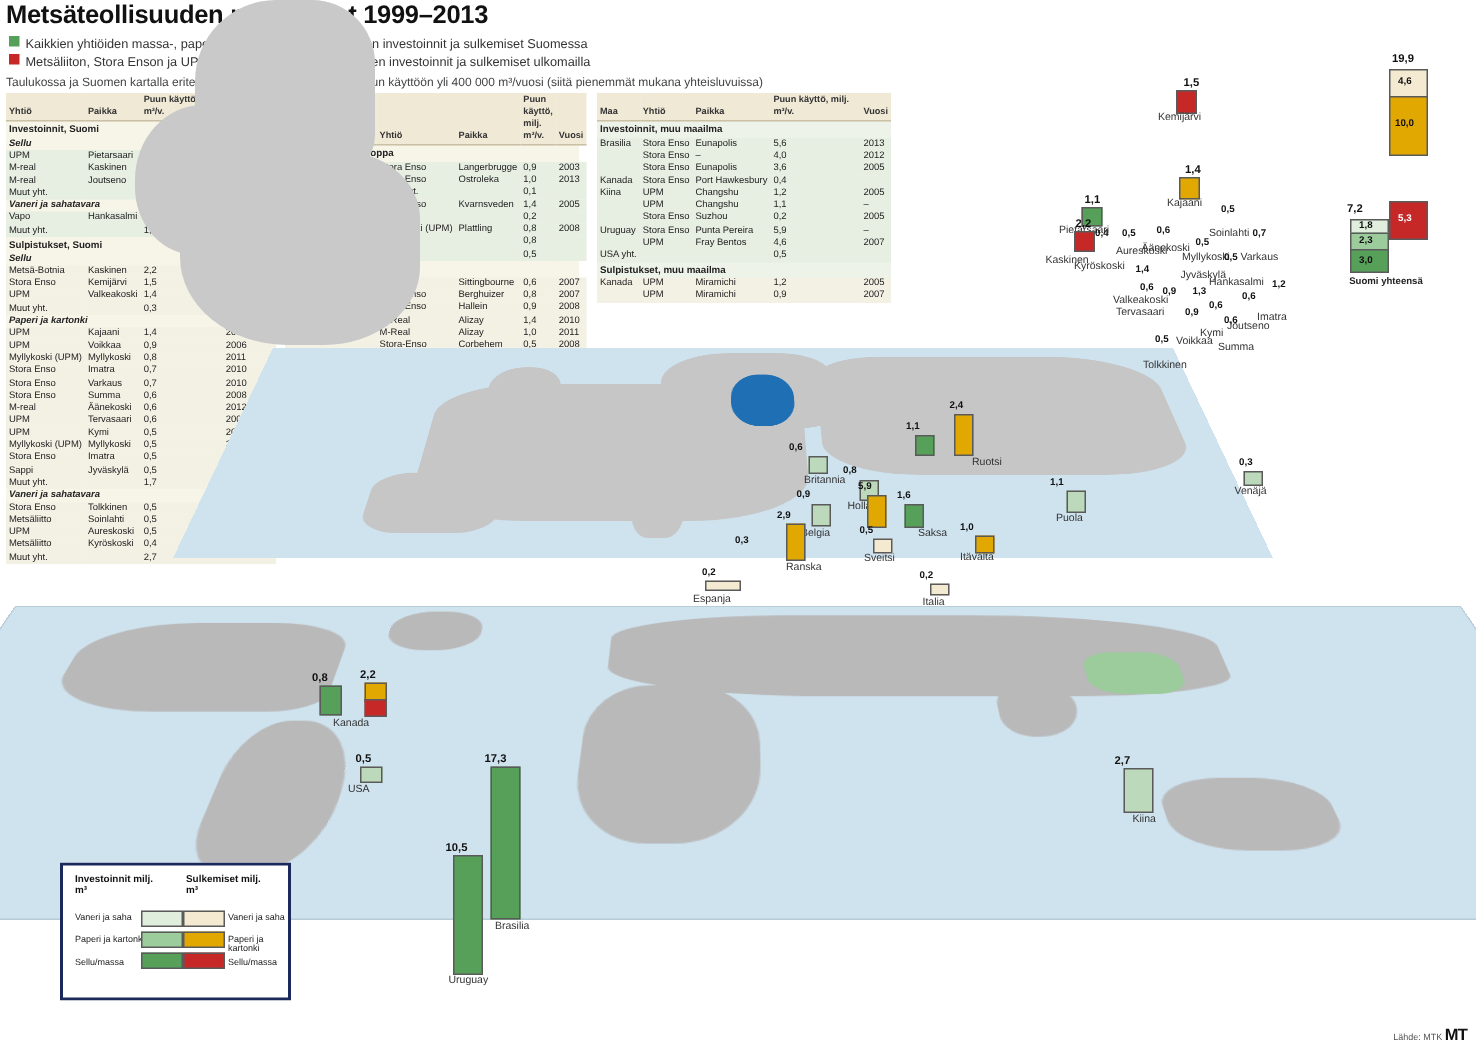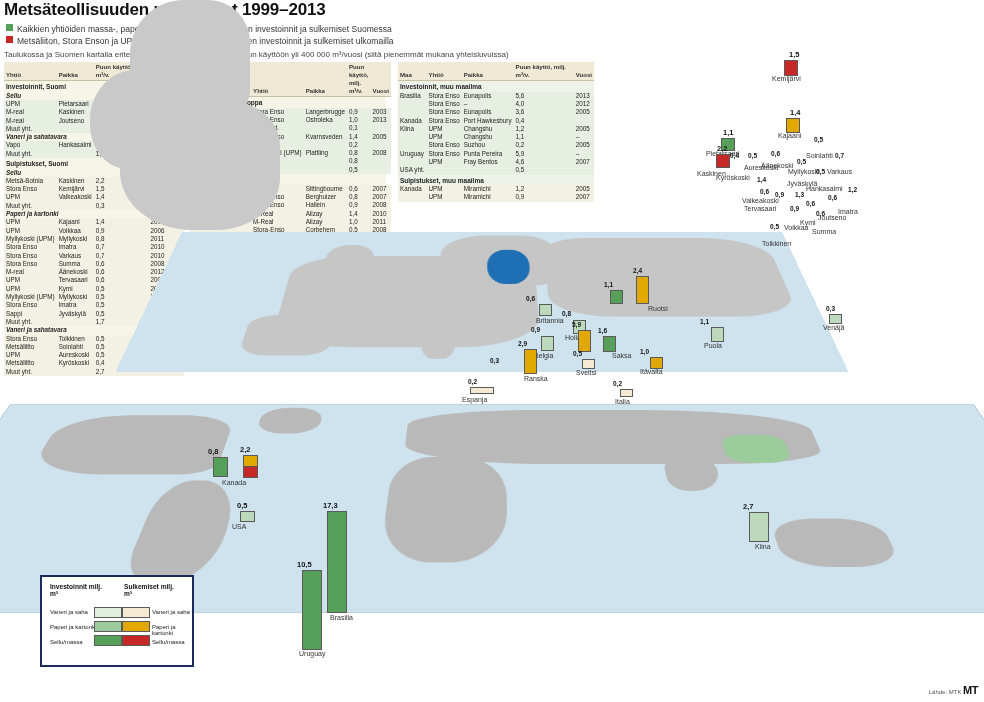--- a/index.html
+++ b/index.html
@@ -794,20 +794,46 @@
 
   <div class="val sm" style="left:770px;top:223px;">0,5</div>
   <div class="capt" style="left:762px;top:240px;">Tolkkinen</div>
 
   <div class="val sm" style="left:814px;top:136px;">0,5</div>
   <div class="capt" style="left:806px;top:152px;">Soinlahti</div>
 
   <div class="val sm" style="left:816px;top:168px;">0,5</div>
   <div class="capt" style="left:806px;top:185px;">Hankasalmi</div>
 
+  <div id="suomi-total">
+    <div class="val" style="left:32px;top:0px;">19,9</div>
+    <div class="val" style="left:2px;top:100px;">7,2</div>
+
+    <div class="bar b-veneer" style="left:30px;top:12px;width:24px;height:18px;">
+      <div class="val sm" style="left:5px;top:4px;">4,6</div>
+    </div>
+    <div class="bar b-paper" style="left:30px;top:30px;width:24px;height:38px;">
+      <div class="val sm" style="left:3px;top:14px;">10,0</div>
+    </div>
+    <div class="bar b-pulp" style="left:30px;top:100px;width:24px;height:24px;">
+      <div class="val sm" style="left:5px;top:7px;color:#fff;">5,3</div>
+    </div>
+
+    <div class="bar g-veneer" style="left:4px;top:112px;width:24px;height:9px;">
+      <div class="val sm" style="left:5px;top:0px;">1,8</div>
+    </div>
+    <div class="bar g-mid" style="left:4px;top:121px;width:24px;height:11px;">
+      <div class="val sm" style="left:5px;top:1px;">2,3</div>
+    </div>
+    <div class="bar g-pulp" style="left:4px;top:132px;width:24px;height:14px;">
+      <div class="val sm" style="left:5px;top:3px;">3,0</div>
+    </div>
+
+    <div class="lbl" style="margin-top:150px;">Suomi yhteensä</div>
+  </div>
 
   <div id="legendbox">
     <div class="hdr" style="position:absolute;left:8px;top:6px;width:56px;">Investoinnit milj. m³</div>
     <div class="hdr" style="position:absolute;left:82px;top:6px;width:56px;">Sulkemiset milj. m³</div>
 
     <div class="lbl" style="position:absolute;left:8px;top:32px;">Vaneri ja saha</div>
     <div class="chip g-veneer" style="left:52px;top:30px;"></div>
     <div class="chip b-veneer" style="left:80px;top:30px;"></div>
     <div class="lbl" style="position:absolute;left:110px;top:32px;">Vaneri ja saha</div>
 

